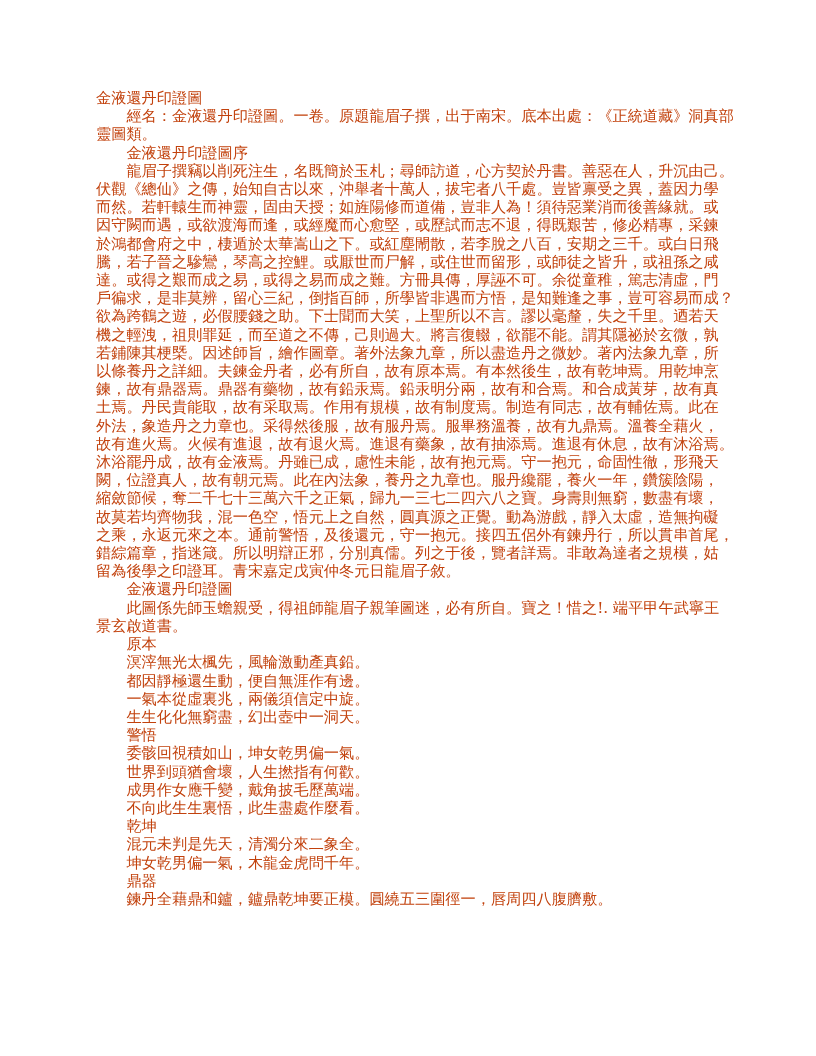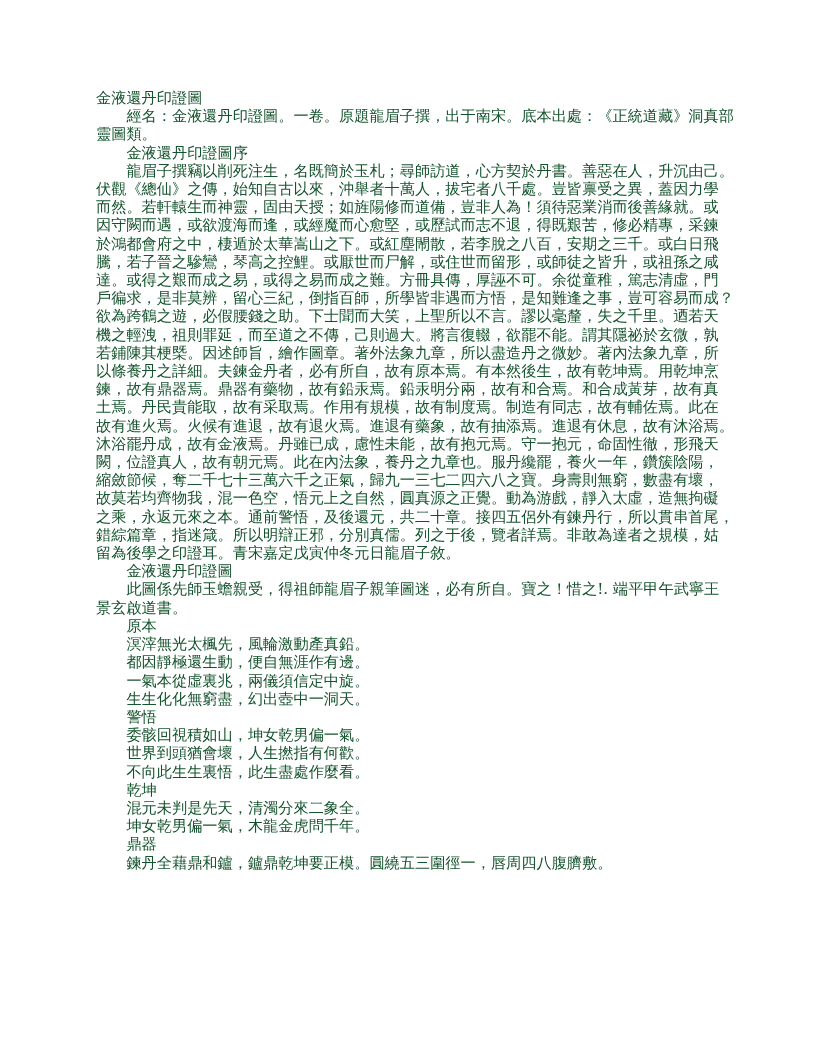--- a/index.html
+++ b/index.html
@@ -15,21 +15,21 @@
     overflow: hidden;
   }
   .content {
     position: absolute;
     left: 96px;
     top: 89px;
     width: 634px;
     font-family: "DejaVu Serif", "Liberation Serif", serif;
     font-size: 15.2px;
     line-height: 18.2px;
-    color: #14532d;
+    color: #c2410c;
   }
   .line {
     white-space: pre;
     letter-spacing: 0;
   }
 </style>
 </head>
 <body>
 
 <div class="page">
@@ -45,39 +45,41 @@
       <div class="line">於鴻都會府之中，棲遁於太華嵩山之下。或紅塵閙散，若李脫之八百，安期之三千。或白日飛</div>
       <div class="line">騰，若子晉之驂鸞，琴高之控鯉。或厭世而尸解，或住世而留形，或師徒之皆升，或祖孫之咸</div>
       <div class="line">達。或得之艱而成之易，或得之易而成之難。方冊具傳，厚誣不可。余從童稚，篤志清虛，門</div>
       <div class="line">戶徧求，是非莫辨，留心三紀，倒指百師，所學皆非遇而方悟，是知難逢之事，豈可容易而成？</div>
       <div class="line">欲為跨鶴之遊，必假腰錢之助。下士聞而大笑，上聖所以不言。謬以毫釐，失之千里。迺若天</div>
       <div class="line">機之輕洩，祖則罪延，而至道之不傳，己則過大。將言復輟，欲罷不能。謂其隱祕於玄微，孰</div>
       <div class="line">若鋪陳其梗槩。因述師旨，繪作圖章。著外法象九章，所以盡造丹之微妙。著內法象九章，所</div>
       <div class="line">以條養丹之詳細。夫鍊金丹者，必有所自，故有原本焉。有本然後生，故有乾坤焉。用乾坤烹</div>
       <div class="line">鍊，故有鼎器焉。鼎器有藥物，故有鉛汞焉。鉛汞明分兩，故有和合焉。和合成黃芽，故有真</div>
       <div class="line">土焉。丹民貴能取，故有采取焉。作用有規模，故有制度焉。制造有同志，故有輔佐焉。此在</div>
+      <div class="line">外法，象造丹之力章也。采得然後服，故有服丹焉。服畢務溫養，故有九鼎焉。溫養全藉火，</div>
       <div class="line">故有進火焉。火候有進退，故有退火焉。進退有藥象，故有抽添焉。進退有休息，故有沐浴焉。</div>
       <div class="line">沐浴罷丹成，故有金液焉。丹雖已成，慮性未能，故有抱元焉。守一抱元，命固性徹，形飛天</div>
       <div class="line">闕，位證真人，故有朝元焉。此在內法象，養丹之九章也。服丹纔罷，養火一年，鑽簇陰陽，</div>
       <div class="line">縮斂節候，奪二千七十三萬六千之正氣，歸九一三七二四六八之寶。身壽則無窮，數盡有壞，</div>
       <div class="line">故莫若均齊物我，混一色空，悟元上之自然，圓真源之正覺。動為游戲，靜入太虛，造無拘礙</div>
-      <div class="line">之乘，永返元來之本。通前警悟，及後還元，共二十章。接四五侶外有鍊丹行，所以貫串首尾，</div>
+      <div class="line">之乘，永返元來之本。通前警悟，及後還元，守一抱元。接四五侶外有鍊丹行，所以貫串首尾，</div>
       <div class="line">錯綜篇章，指迷箴。所以明辯正邪，分別真儒。列之于後，覽者詳焉。非敢為達者之規模，姑</div>
       <div class="line">留為後學之印證耳。青宋嘉定戊寅仲冬元日龍眉子敘。</div>
       <div class="line">　　金液還丹印證圖</div>
       <div class="line">　　此圖係先師玉蟾親受，得祖師龍眉子親筆圖迷，必有所自。寶之！惜之!. 端平甲午武寧王</div>
       <div class="line">景玄啟道書。</div>
       <div class="line">　　原本</div>
       <div class="line">　　溟滓無光太楓先，風輪激動產真鉛。</div>
       <div class="line">　　都因靜極還生動，便自無涯作有邊。</div>
       <div class="line">　　一氣本從虛裏兆，兩儀須信定中旋。</div>
       <div class="line">　　生生化化無窮盡，幻出壺中一洞天。</div>
       <div class="line">　　警悟</div>
       <div class="line">　　委骸回視積如山，坤女乾男偏一氣。</div>
       <div class="line">　　世界到頭猶會壞，人生撚指有何歡。</div>
+      <div class="line">　　成男作女應千變，戴角披毛歷萬端。</div>
       <div class="line">　　不向此生生裏悟，此生盡處作麼看。</div>
       <div class="line">　　乾坤</div>
       <div class="line">　　混元未判是先天，清濁分來二象全。</div>
       <div class="line">　　坤女乾男偏一氣，木龍金虎問千年。</div>
       <div class="line">　　鼎器</div>
       <div class="line">　　鍊丹全藉鼎和鑪，鑪鼎乾坤要正模。圓繞五三圍徑一，唇周四八腹臍敷。</div>
     </div>
 </div>
 
 </body></html>

